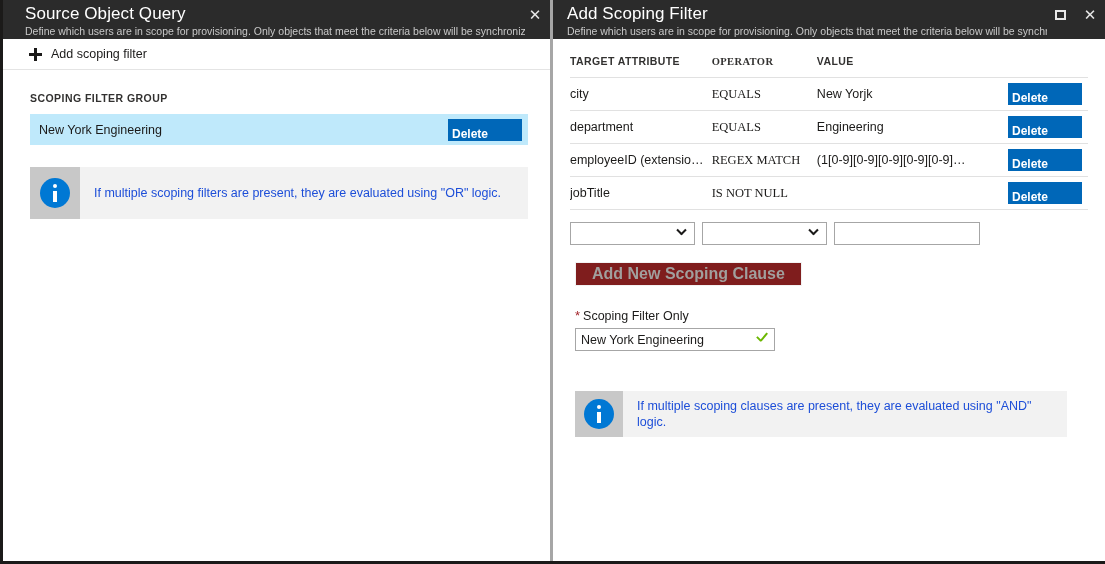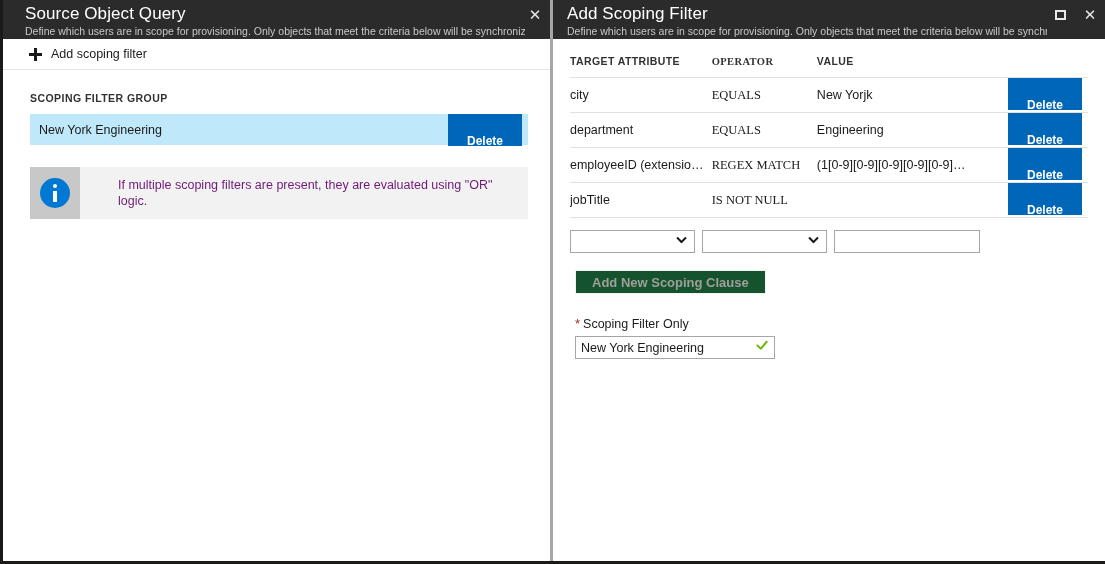--- a/index.html
+++ b/index.html
@@ -177,23 +177,23 @@
   .btn-delete {
     background: #0067b8;
     color: #ffffff;
     border: none;
     font-family: "Liberation Sans", sans-serif;
     font-size: 12px;
     font-weight: bold;
     height: 22px;
     width: 74px;
     cursor: pointer;
-    padding: 16px;
+    padding: 4px;
     line-height: 22px;
-    text-align: center;
+    text-align: left;
   }
 
   
   .infobox {
     background: #f2f2f2;
     display: flex;
     align-items: stretch;
     min-height: 46px;
   }
   .infobox-icon-cell {
@@ -227,25 +227,24 @@
     left: 13px;
     top: 13px;
     width: 4px;
     height: 11px;
     background: #ffffff;
   }
   .infobox-text {
     display: flex;
     align-items: center;
     font-size: 12.5px;
-    color: #701a75;
+    color: #1d4ed8;
     padding-left: 14px;
     padding-right: 10px;
     line-height: 16px;
-    margin-left: 24px;
   }
   .infobox-left {
     margin-top: 22px;
     height: 52px;
   }
   .infobox-left .infobox-icon-cell { width: 50px; }
 
   
   .right-content {
     padding: 0 17px 0 17px;
@@ -335,25 +334,25 @@
     font-family: "Liberation Sans", sans-serif;
     font-size: 12.5px;
     padding: 0 5px;
     color: #1b1a19;
     outline: none;
   }
 
   .btn-add-clause {
     margin-top: 14px;
     margin-left: 5px;
-    background: #14532d;
+    background: #7f1d1d;
     border: 1px solid #f2f2f2;
     color: #a19f9d;
     font-family: "Liberation Sans", sans-serif;
-    font-size: 13px;
+    font-size: 16px;
     font-weight: bold;
     height: 24px;
     padding: 0 16px;
     cursor: default;
     text-align: center;
   }
 
   .field-block { margin-top: 22px; margin-left: 5px; }
   .field-label {
     font-size: 12.5px;
@@ -559,18 +558,24 @@
         <div class="field-block">
           <div class="field-label">
             <span class="req-star">*</span><span>Scoping Filter Only</span>
           </div>
           <div class="field-input-wrap">
             <input class="field-input" type="text" value="New York Engineering" style="">
             <span class="valid-check"></span>
           </div>
         </div>
 
+        <div class="infobox infobox-right">
+          <div class="infobox-icon-cell">
+            <span class="info-circle"></span>
+          </div>
+          <div class="infobox-text">If multiple scoping clauses are present, they are evaluated using "AND" logic.</div>
+        </div>
 
       </div>
     </div>
   </section>
 
 </div>
 
 </body></html>

